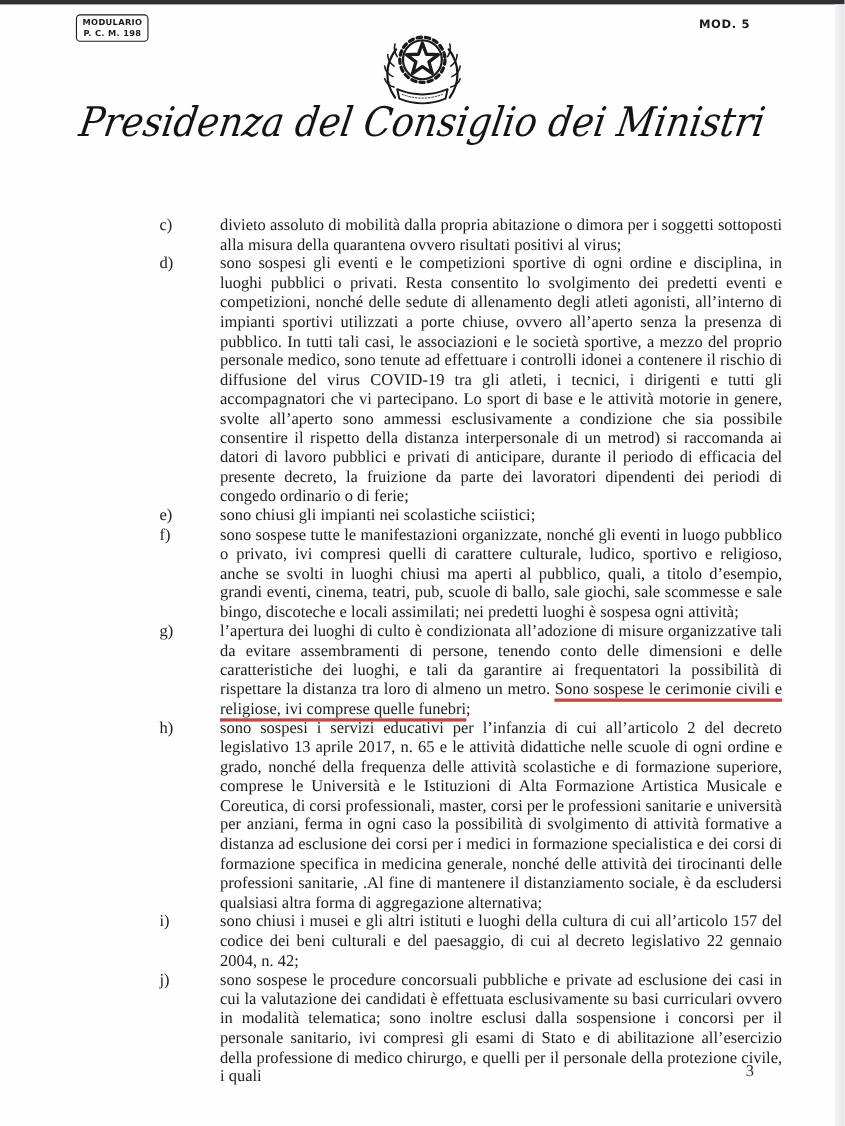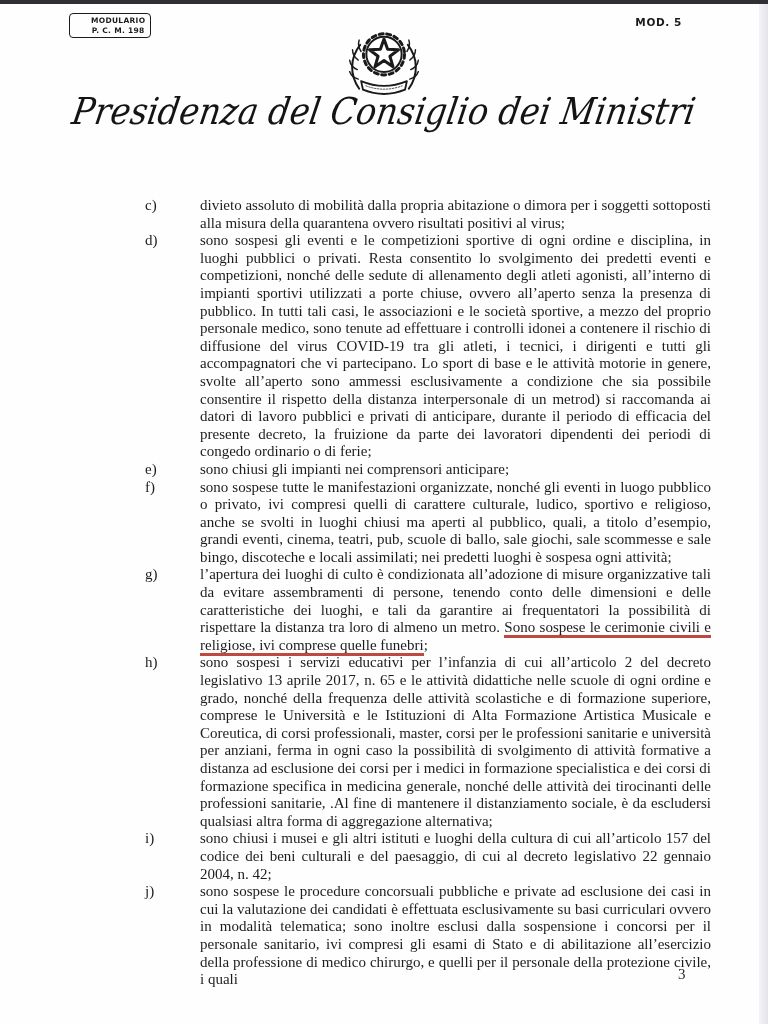--- a/index.html
+++ b/index.html
@@ -20,21 +20,21 @@
   }
   .scan-right {
     position: absolute; top: 4px; right: 0; bottom: 0;
     width: 9px;
     background: linear-gradient(to right, #f4f4f7, #e3e3ea);
   }
   .stamp {
     position: absolute; top: 13px; left: 69px;
     border: 1.5px solid #1b1b1b;
     border-radius: 4px;
-    padding: 2px 5px 1px 21px;
+    padding: 2px 5px 1px 5px;
     text-align: center;
     font-family: "DejaVu Sans", sans-serif;
     font-size: 7.5px; font-weight: 700;
     letter-spacing: 0.3px; line-height: 1.3;
     color: #1b1b1b;
   }
   .mod-label {
     position: absolute; top: 16px; right: 86px;
     font-family: "DejaVu Sans", sans-serif;
     font-size: 10.5px; font-weight: 700;
@@ -120,21 +120,21 @@
       <div class="item-text">divieto assoluto di mobilità dalla propria abitazione o dimora per i soggetti sottoposti alla misura della quarantena ovvero risultati positivi al virus;</div>
     </div>
 
     <div class="item">
       <div class="item-label">d)</div>
       <div class="item-text">sono sospesi gli eventi e le competizioni sportive di ogni ordine e disciplina, in luoghi pubblici o privati. Resta consentito lo svolgimento dei predetti eventi e competizioni, nonché delle sedute di allenamento degli atleti agonisti, all’interno di impianti sportivi utilizzati a porte chiuse, ovvero all’aperto senza la presenza di pubblico. In tutti tali casi, le associazioni e le società sportive, a mezzo del proprio personale medico, sono tenute ad effettuare i controlli idonei a contenere il rischio di diffusione del virus COVID-19 tra gli atleti, i tecnici, i dirigenti e tutti gli accompagnatori che vi partecipano. Lo sport di base e le attività motorie in genere, svolte all’aperto sono ammessi esclusivamente a condizione che sia possibile consentire il rispetto della distanza interpersonale di un metrod)  si raccomanda ai datori di lavoro pubblici e privati di anticipare, durante il periodo di efficacia del presente decreto, la fruizione da parte dei lavoratori dipendenti dei periodi di congedo ordinario o di ferie;</div>
     </div>
 
     <div class="item">
       <div class="item-label">e)</div>
-      <div class="item-text">sono chiusi gli impianti nei comprensori anticipare;</div>
+      <div class="item-text">sono chiusi gli impianti nei scolastiche sciistici;</div>
     </div>
 
     <div class="item">
       <div class="item-label">f)</div>
       <div class="item-text">sono sospese tutte le manifestazioni organizzate, nonché gli eventi in luogo pubblico o privato, ivi compresi quelli di carattere culturale, ludico, sportivo e religioso, anche se svolti in luoghi chiusi ma aperti al pubblico, quali, a titolo d’esempio, grandi eventi, cinema, teatri, pub, scuole di ballo, sale giochi, sale scommesse e sale bingo, discoteche e locali assimilati; nei predetti luoghi è sospesa ogni attività;</div>
     </div>
 
     <div class="item">
       <div class="item-label">g)</div>
       <div class="item-text"><span>l’apertura dei luoghi di culto è condizionata all’adozione di misure organizzative tali da evitare assembramenti di persone, tenendo conto delle dimensioni e delle caratteristiche dei luoghi, e tali da garantire ai frequentatori la possibilità di rispettare la distanza tra loro di almeno un metro. </span><span class="redline">Sono sospese le cerimonie civili e religiose, ivi comprese quelle funebri</span><span>;</span></div>

